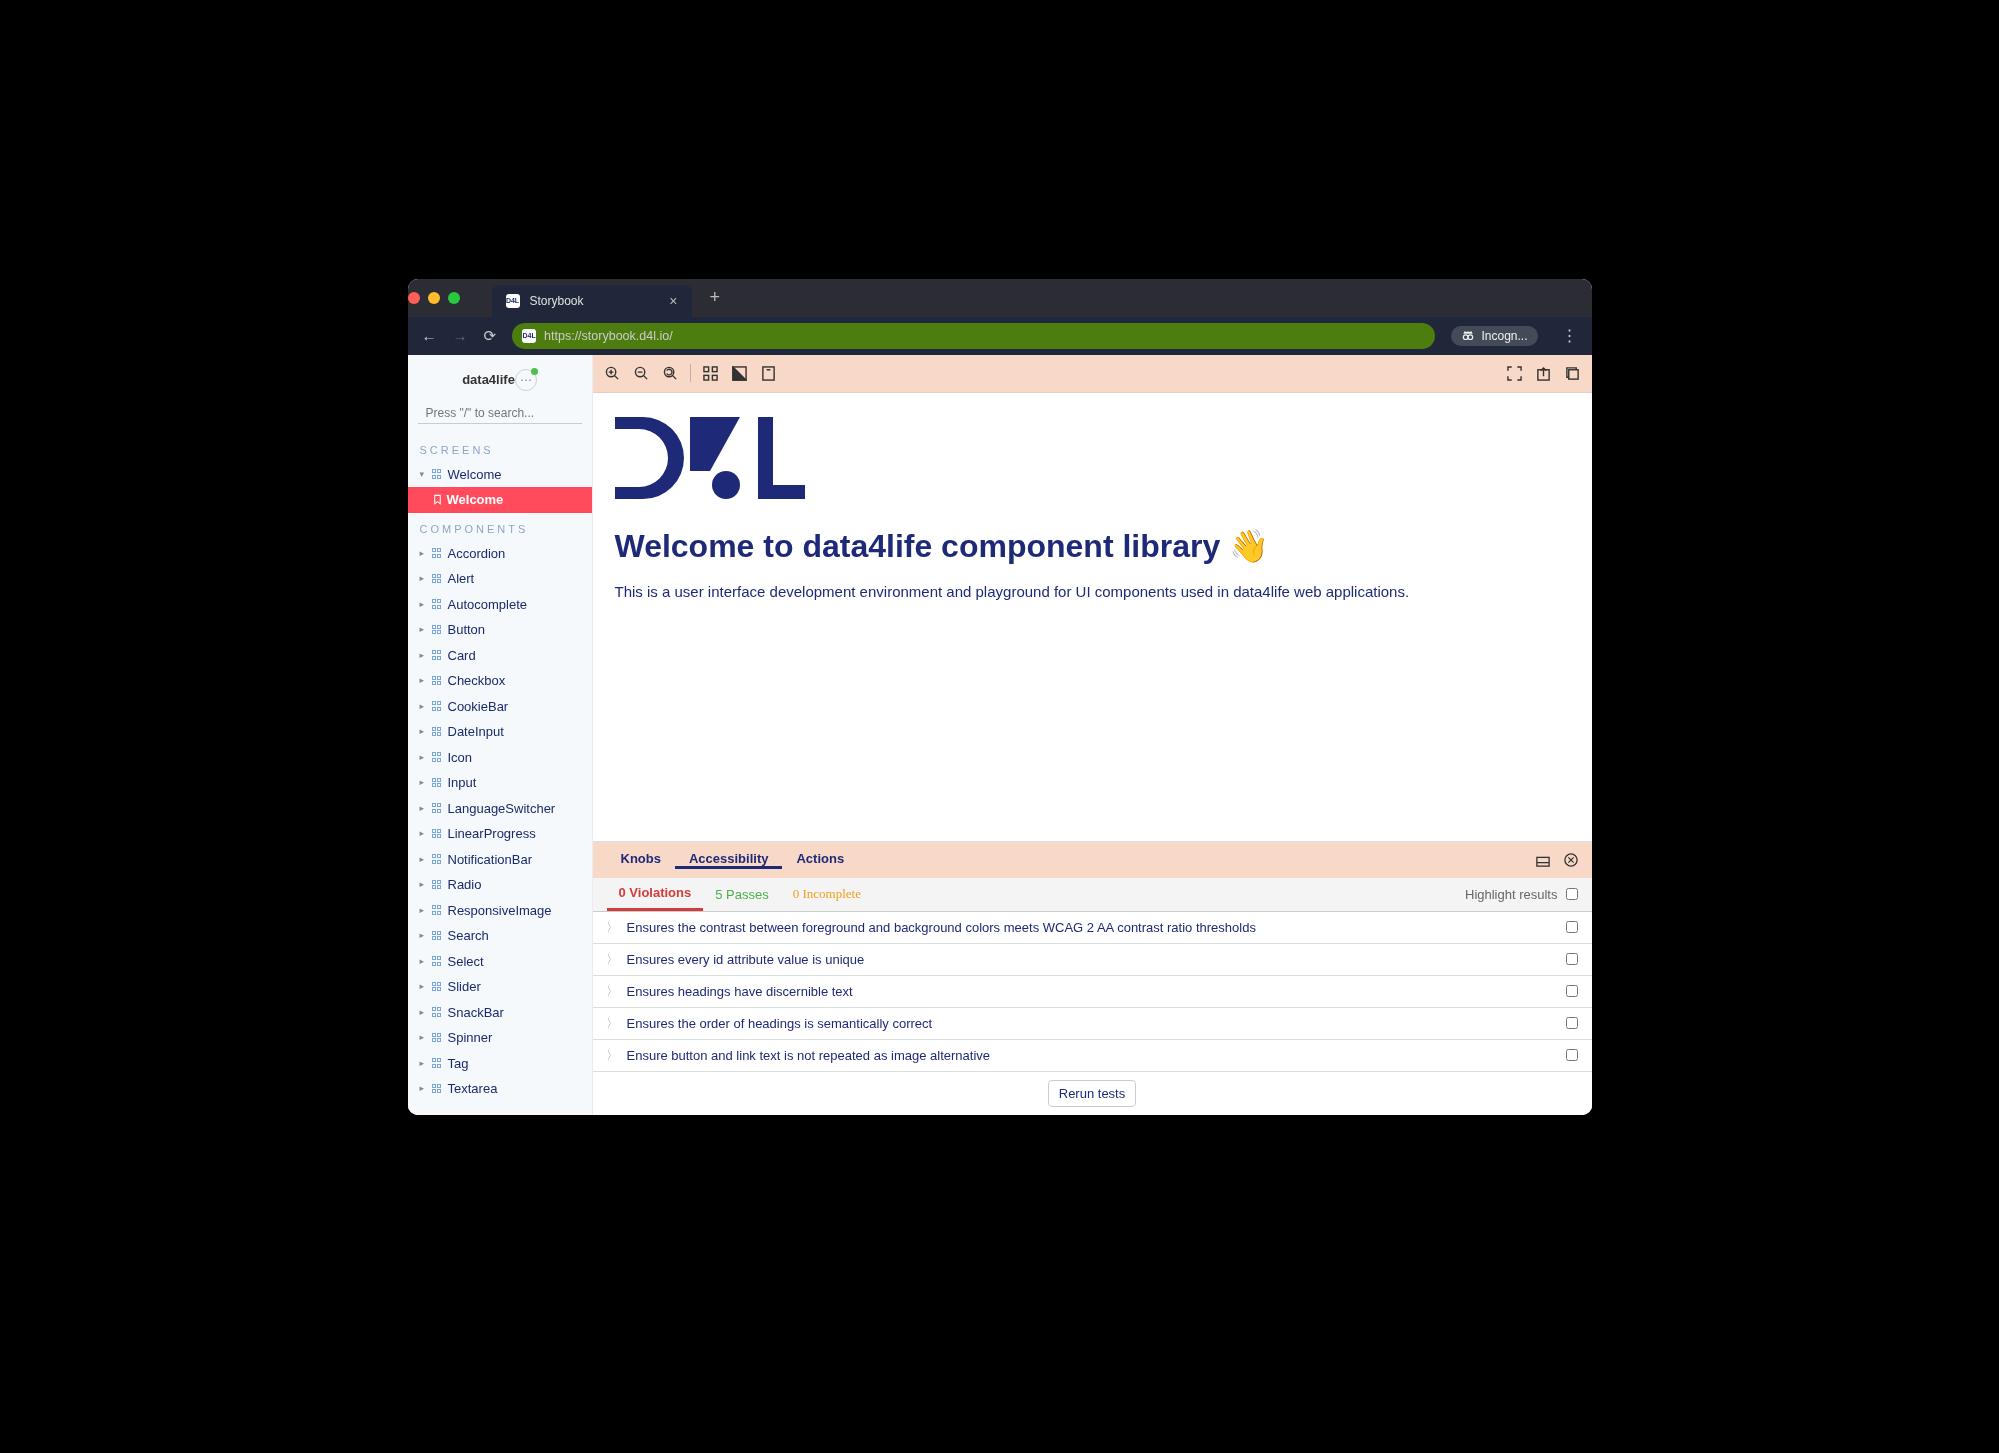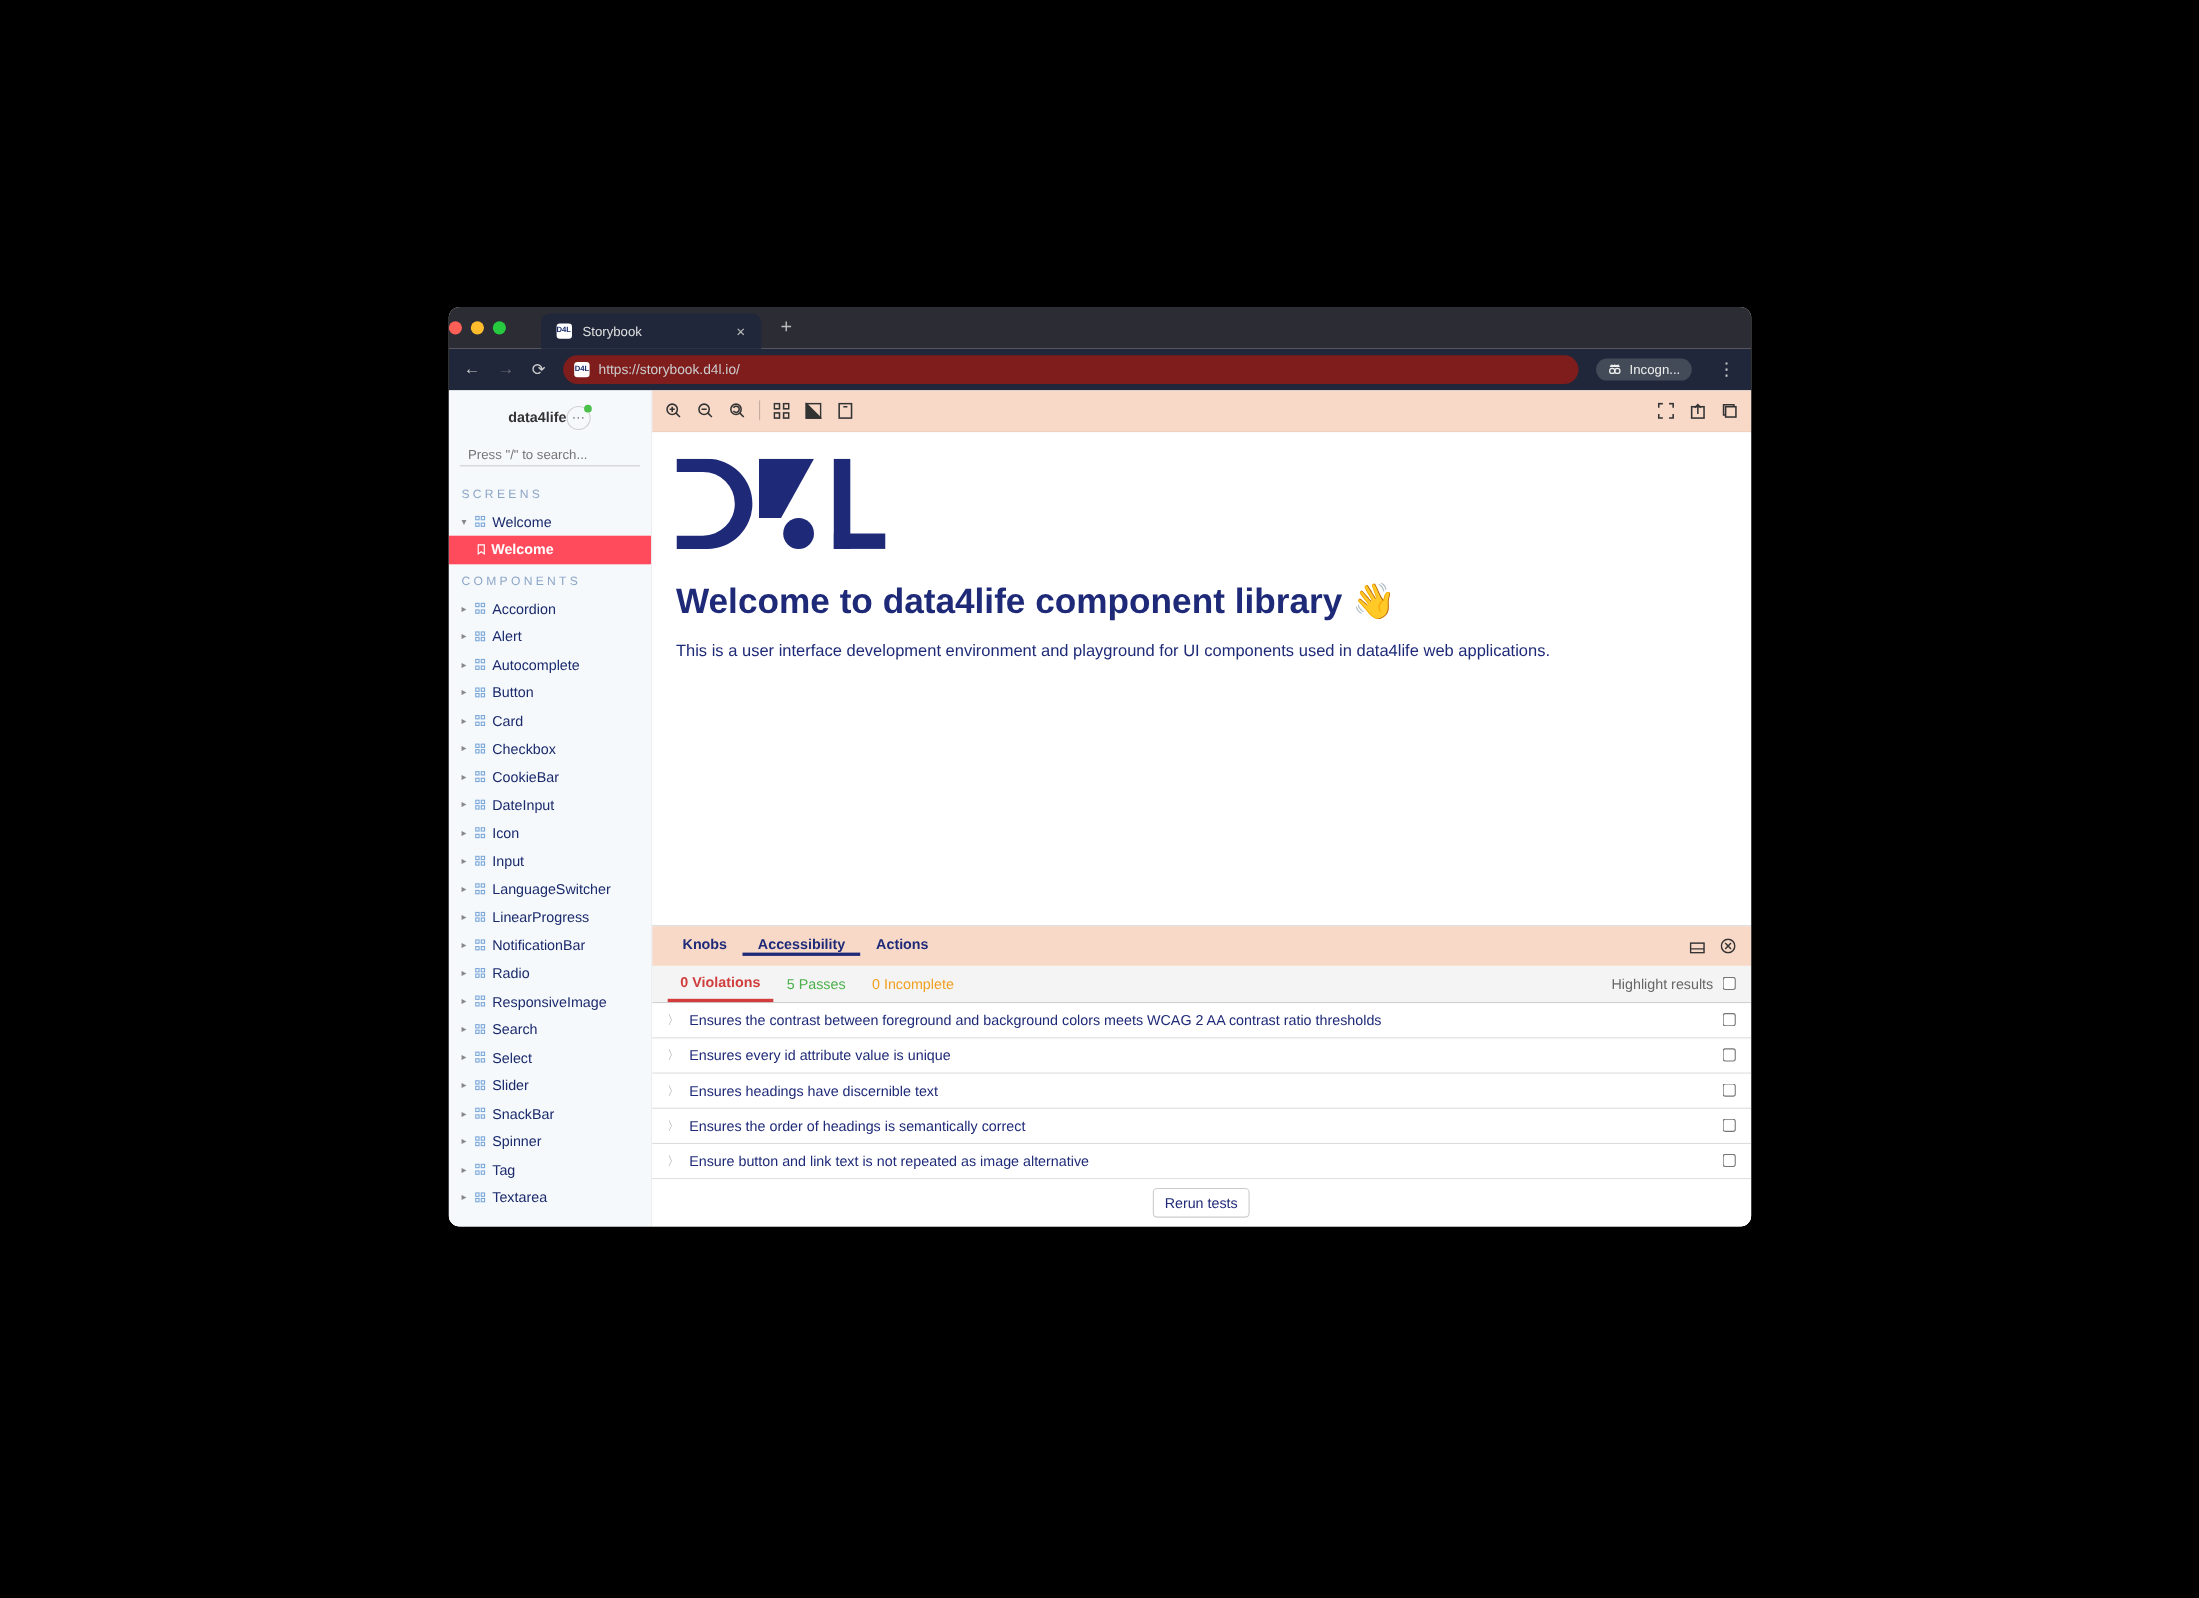--- a/index.html
+++ b/index.html
@@ -9,21 +9,21 @@
 .traffic { display: flex; gap: 8px; }
 .dot { width: 12px; height: 12px; border-radius: 50%; }
 .dot.r { background: #ff5f56; } .dot.y { background: #ffbd2e; } .dot.g { background: #27c93f; }
 .tab { background: #20273a; margin-left: 32px; height: 32px; align-self: flex-end; display: flex; align-items: center; padding: 0 14px; border-radius: 8px 8px 0 0; gap: 10px; min-width: 200px; }
 .favicon { width: 14px; height: 14px; background: #fff; border-radius: 3px; display: flex; align-items: center; justify-content: center; color: #1a2a6c; font-size: 7px; font-weight: bold; }
 .tab-title { color: #e0e0e0; font-size: 12px; flex: 1; }
 .tab-close { color: #bbb; font-size: 14px; }
 .newtab { color: #bbb; margin-left: 18px; font-size: 18px; }
 .urlbar { background: #20273a; height: 38px; display: flex; align-items: center; padding: 0 14px; gap: 16px; }
 .nav-ico { color: #ccc; font-size: 15px; }
-.addr { flex: 1; background: #7f1d1d; height: 26px; border-radius: 13px; display: flex; align-items: center; padding: 0 10px; gap: 8px; }
+.addr { flex: 1; background: #4d7c0f; height: 26px; border-radius: 13px; display: flex; align-items: center; padding: 0 10px; gap: 8px; }
 .lock { width: 14px; height: 14px; background: #fff; border-radius: 3px; color: #1a2a6c; font-size: 7px; font-weight: bold; display: flex; align-items: center; justify-content: center; }
 .url { color: #ccc; font-size: 12.5px; }
 .incog { display: flex; align-items: center; gap: 6px; background: #444b58; border-radius: 14px; padding: 3px 10px; color: #eee; font-size: 12px; }
 .incog svg { width: 14px; height: 14px; }
 .kebab { color: #ccc; margin-left: 8px; font-size: 16px; }
 .app { display: flex; height: 760px; background: #f6f9fc; }
 .sidebar { width: 185px; background: #f6f9fc; border-right: 1px solid rgba(0,0,0,.05); display: flex; flex-direction: column; font-size: 13px; overflow-y: auto; }
 .sb-head { display: flex; align-items: center; justify-content: center; padding: 14px 12px 8px 12px; }
 .sb-title { font-weight: 700; color: #333; font-size: 13px; }
 .sb-menu { width: 22px; height: 22px; border: 1px solid #d0d0d0; border-radius: 50%; display: flex; align-items: center; justify-content: center; color: #888; font-size: 12px; position: relative; }
@@ -53,21 +53,21 @@
 .addons { border-top: 1px solid rgba(0,0,0,.1); }
 .addon-tabs { background: #f8d9c8; display: flex; align-items: center; padding: 0 14px; height: 36px; position: relative; }
 .addon-tab { font-size: 13px; font-weight: 700; color: #1e2a78; padding: 0 14px; height: 100%; display: flex; align-items: center; cursor: pointer; }
 .addon-tab.active { border-bottom: 3px solid #1e2a78; }
 .addon-right { margin-left: auto; display: flex; gap: 14px; color: #333; }
 .addon-right svg { width: 14px; height: 14px; }
 .sub-tabs { background: #f4f4f4; display: flex; align-items: center; padding: 0 14px; height: 34px; font-size: 13px; border-bottom: 1px solid #ccc; }
 .sub-tab { padding: 0 12px; height: 100%; display: flex; align-items: center; cursor: pointer; }
 .sub-tab.v { color: #d13c3c; border-bottom: 3px solid #d13c3c; font-weight: bold; }
 .sub-tab.p { color: #4bb04b; }
-.sub-tab.i { color: #f0a020; }
+.sub-tab.i { color: #f0a020; font-family: Liberation Serif, serif; }
 .hl { margin-left: auto; display: flex; align-items: center; gap: 8px; color: #666; font-size: 13px; }
 .results { background: #fff; }
 .res-row { display: flex; align-items: center; padding: 8px 14px; font-size: 13px; color: #1e2a78; border-bottom: 1px solid #ddd; gap: 10px; }
 .res-row .chev { color: #999; font-size: 11px; width: 10px; }
 .res-row .cb { margin-left: auto; }
 .rerun { display: flex; justify-content: center; padding: 8px 12px; background: #fff; }
 .rerun button { border: 1px solid #ccc; background: #fff; border-radius: 4px; padding: 5px 10px; font-size: 13px; color: #1e2a78; cursor: pointer; }
 input[type="checkbox"] { width: 12px; height: 12px; }
 </style>
 </head>

